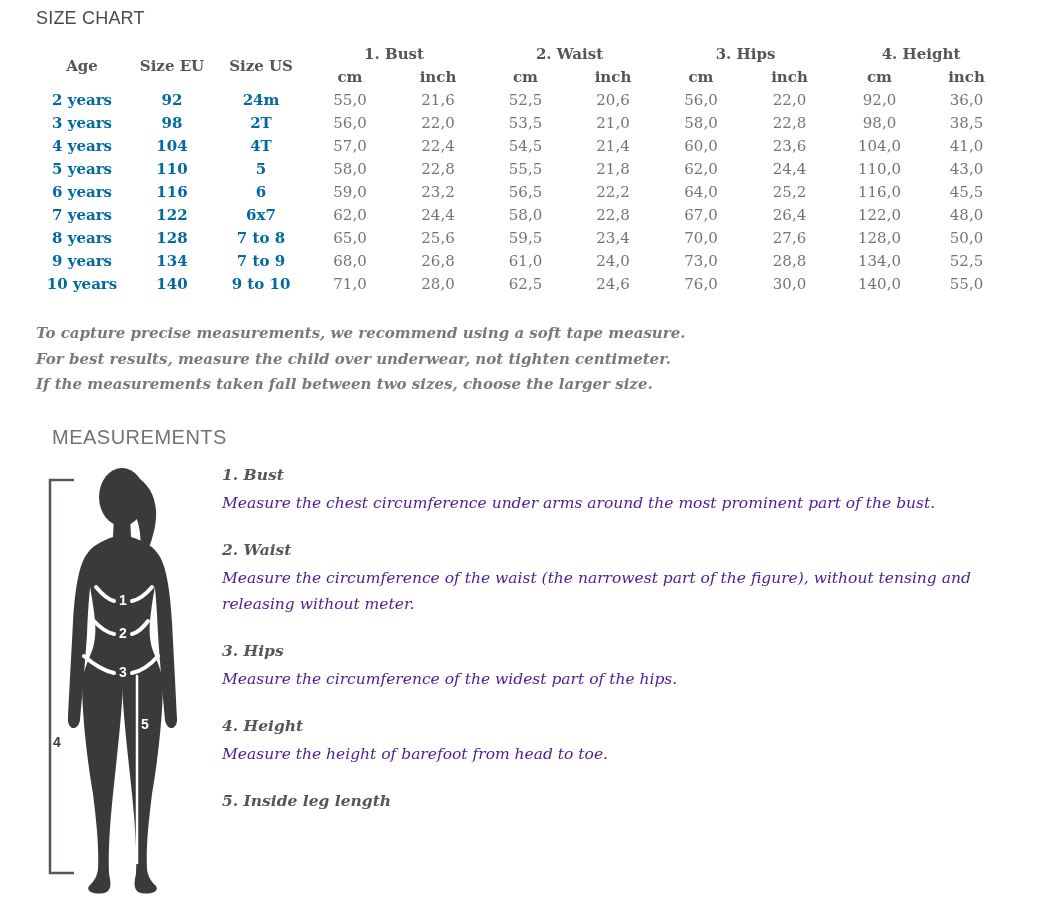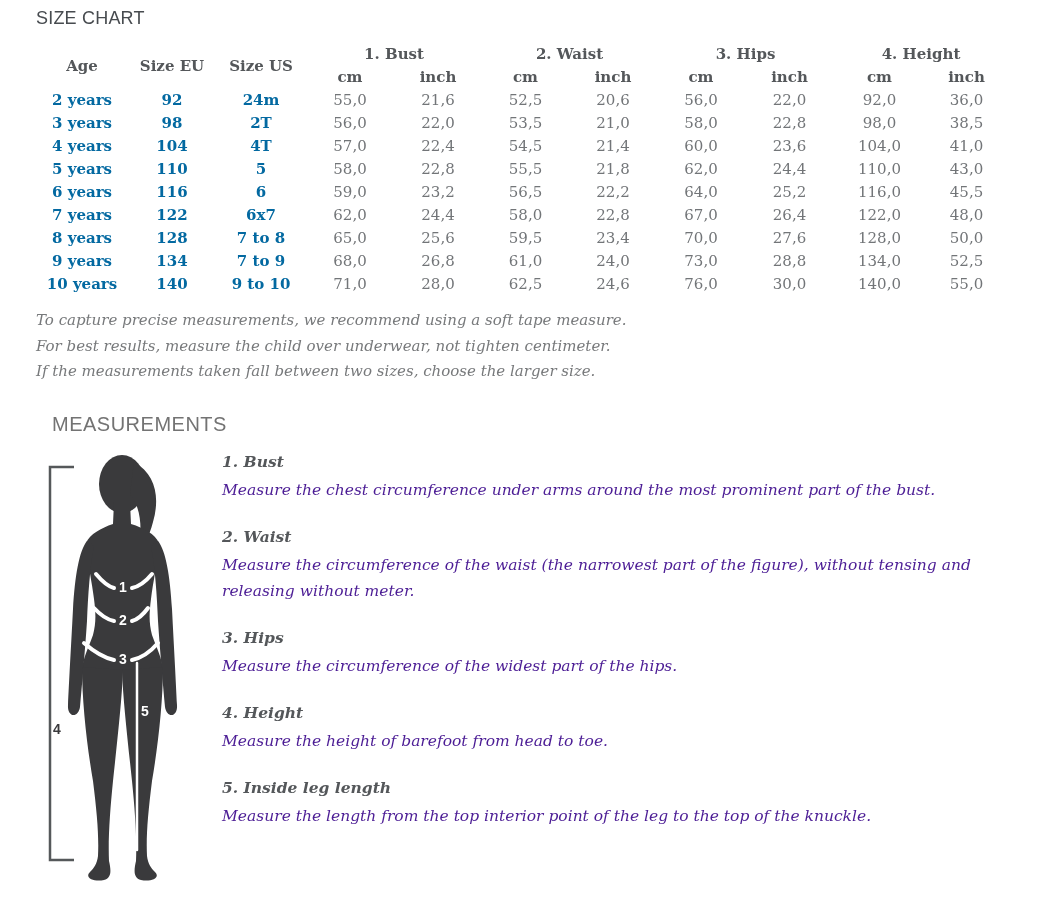--- a/index.html
+++ b/index.html
@@ -36,21 +36,21 @@
     white-space: nowrap;
   }
   th.group-h, th.unit-h, th.col-h {
     font-weight: bold; color: #54575a;
   }
   th.col-h { vertical-align: middle; }
   td.strong { font-weight: bold; color: #0369a1; }
   td.val { font-weight: normal; color: #727578; }
 
   
-  .notes { margin-top: 12px; }
+  .notes { margin-top: 25px; font-weight: bold; }
   .notes p {
     font-style: italic; color: #77797b;
     font-size: 15px; line-height: 25.5px;
   }
 
   
   .measure-flex { display: flex; align-items: flex-start; }
   .figure-wrap { width: 186px; flex: 0 0 186px; }
   .measure-list { flex: 1 1 auto; max-width: 792px; padding-top: 2px; }
   .mblock { margin-bottom: 24px; }
@@ -283,18 +283,17 @@
         <div class="mblock">
           <div class="mlabel">3. Hips</div>
           <p class="mtext">Measure the circumference of the widest part of the hips.</p>
         </div>
         <div class="mblock">
           <div class="mlabel">4. Height</div>
           <p class="mtext">Measure the height of barefoot from head to toe.</p>
         </div>
         <div class="mblock">
           <div class="mlabel">5. Inside leg length</div>
-          <p class="mtext">Measure the length from the top interior point of the leg to the top of the knuckle.</p>
         </div>
       </div>
   </div>
 
 </div>
 
 </body></html>

